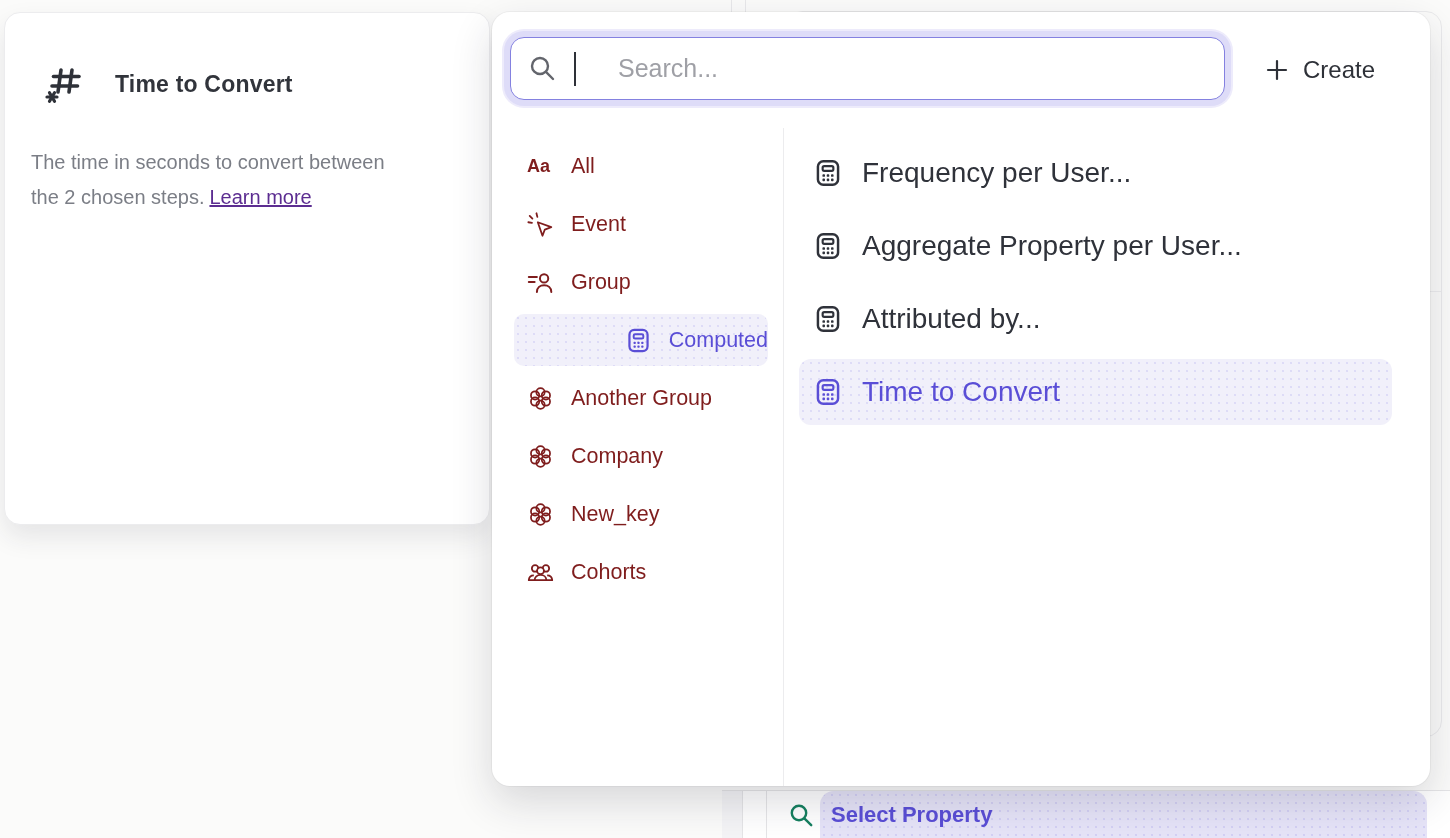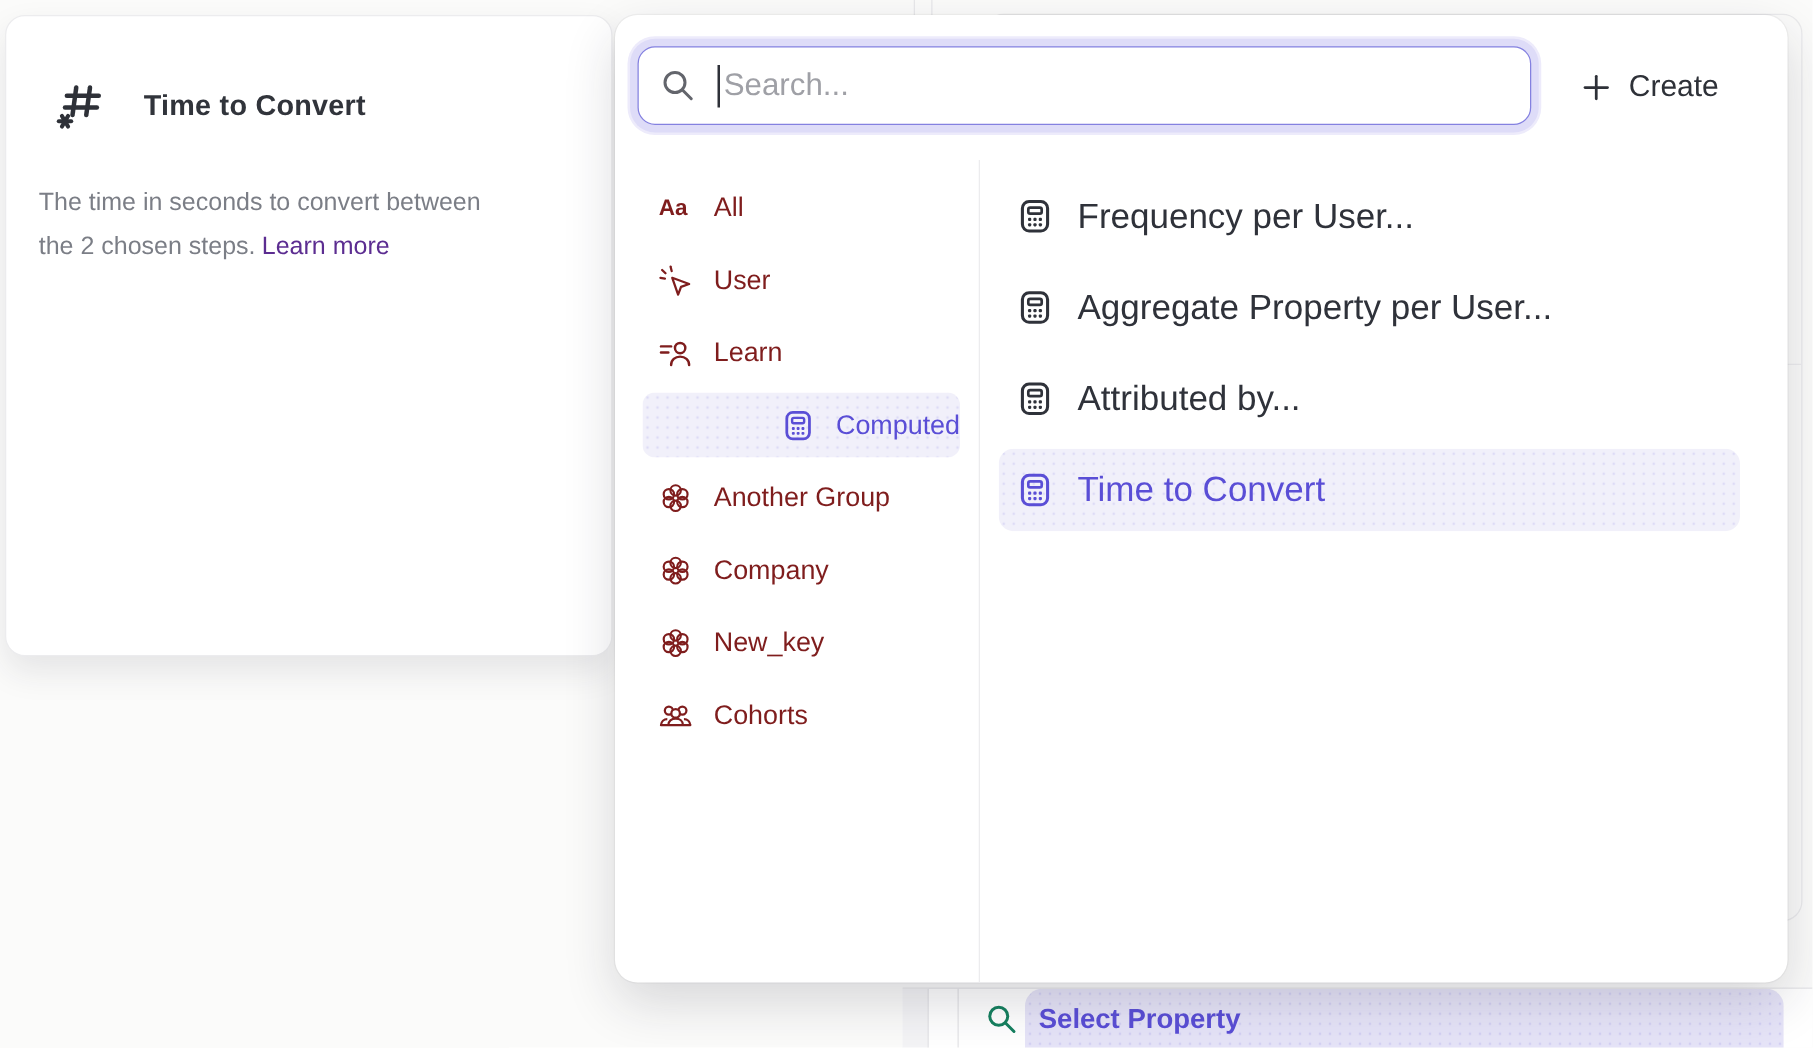--- a/index.html
+++ b/index.html
@@ -35,35 +35,35 @@
   }
   
   .tooltip-card{
     position:absolute;left:4px;top:12px;width:486px;height:513px;box-sizing:border-box;
     background:#fff;border:1px solid #ececee;border-radius:16px;
     box-shadow:0 12px 26px rgba(40,40,60,.10);z-index:3;
   }
   .tooltip-head{display:flex;align-items:center;gap:28px;padding:48px 0 0 36px;}
   .tooltip-title{font-size:23px;font-weight:700;color:#31343b;letter-spacing:.2px;}
   .tooltip-desc{margin:38px 40px 0 26px;font-size:20px;line-height:35px;color:#7b7e86;}
-  .learn-more{color:var(--link,#5c2d91);cursor:pointer;margin-left:5px;}
+  .learn-more{color:var(--link,#5c2d91);text-decoration:underline;cursor:pointer;margin-left:5px;}
   
   .popover{
     position:absolute;left:492px;top:12px;width:938px;height:774px;
     background:#fff;border-radius:18px;z-index:4;
     box-shadow:0 16px 42px rgba(30,30,50,.16),0 0 0 1px rgba(0,0,0,.04);
   }
   .search-wrap{
     position:absolute;left:18px;top:25px;width:715px;height:63px;box-sizing:border-box;
     border:1.5px solid var(--search_border,#8481e0);border-radius:14px;background:#fff;
     box-shadow:0 0 0 6px var(--search_ring,#dedcf8),0 0 0 8px #edebfb;
   }
   .search-input{
     position:absolute;left:0;top:0;width:100%;height:100%;box-sizing:border-box;
-    border:none;outline:none;background:transparent;padding-left:68px;
+    border:none;outline:none;background:transparent;padding-left:107px;
     font-size:25px;color:#30333a;font-family:inherit;
   }
   .search-input::placeholder{color:#9fa0a6;}
   .search-wrap .search-glass{position:absolute;left:17px;top:16px;}
   .caret{position:absolute;left:63px;top:14px;width:1.5px;height:34px;background:#2e3138;}
   .create-btn{
     position:absolute;left:772px;top:38px;height:40px;
     display:flex;align-items:center;gap:13px;cursor:pointer;
     font-size:24px;color:#2e3138;font-weight:500;
   }
@@ -167,35 +167,35 @@
 
         <svg viewBox="0 0 30 30" fill="none" stroke="currentColor">
           <path d="M12 12.5 L27 18 L19.8 20.6 L17.2 27.5 Z" stroke-width="2" stroke-linejoin="round"></path>
           <g stroke-width="2" stroke-linecap="round">
             <line x1="10.5" y1="2.5" x2="11.5" y2="6.5"></line>
             <line x1="3" y1="5.5" x2="6" y2="8.5"></line>
             <line x1="1.5" y1="12.5" x2="5.5" y2="13.2"></line>
           </g>
         </svg>
 
-        <span class="lbl">User</span>
+        <span class="lbl">Event</span>
       </div>
 
       <div class="cat">
 
         <svg viewBox="0 0 30 28" fill="none" stroke="currentColor">
           <g stroke-width="2.2" stroke-linecap="round">
             <line x1="2" y1="8" x2="11" y2="8"></line>
             <line x1="2" y1="13.5" x2="8.5" y2="13.5"></line>
           </g>
           <circle cx="19" cy="9.5" r="4.6" stroke-width="2.2"></circle>
           <path d="M11 24.5 c0,-4.6 3.6,-7.4 8,-7.4 s8,2.8 8,7.4" stroke-width="2.2" stroke-linecap="round"></path>
         </svg>
 
-        <span class="lbl">Learn</span>
+        <span class="lbl">Group</span>
       </div>
 
       <div class="cat selected dotted">
 
         <svg viewBox="0 0 28 28" fill="none" stroke="currentColor">
           <rect x="4.6" y="3" width="18.8" height="22" rx="5" stroke-width="2.3"></rect>
           <rect x="9" y="7.6" width="10" height="4.4" rx="1.4" stroke-width="2"></rect>
           <g fill="currentColor" stroke="none">
             <rect x="8.8" y="15.2" width="2.4" height="2.4" rx="0.8"></rect>
             <rect x="12.8" y="15.2" width="2.4" height="2.4" rx="0.8"></rect>

